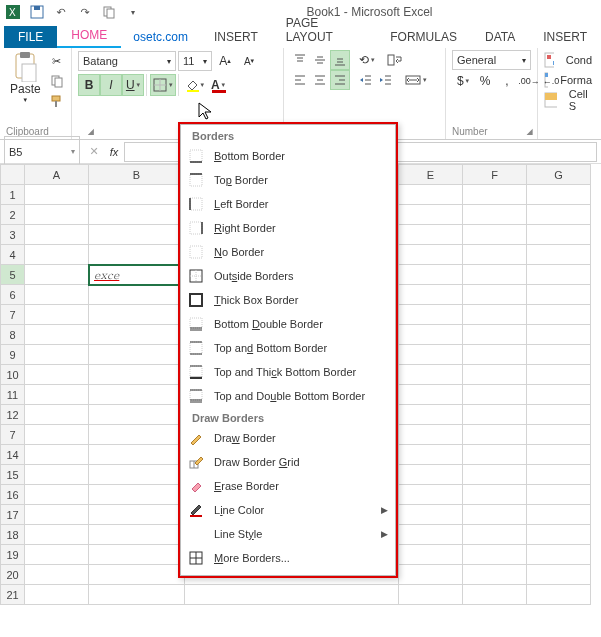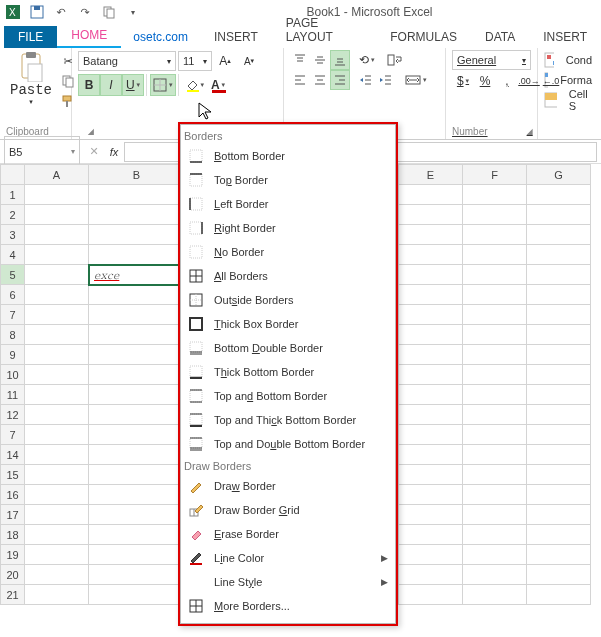--- a/index.html
+++ b/index.html
@@ -45,21 +45,21 @@
 table.sheet .colh { height: 20px; width: 64px; }
 table.sheet .colh.wide { width: 96px; }
 table.sheet .rowh { width: 24px; height: 20px; text-align: center; }
 table.sheet td { height: 20px; }
 tr.sel .rowh { background: #d0e8d0; }
 th.sel-col { background: #d0e8d0; }
 .corner { width: 24px; height: 20px; background: #f3f3f3; }
 .cell-sel { outline: 2px solid #217346; outline-offset: -1px; }
 .cell-content { font-style: italic; font-family: Batang, serif; text-decoration: underline; text-decoration-color: #d00; padding-left: 4px; }
 .dropdown { position: absolute; left: 178px; top: 122px; width: 220px; background: #fff; border: 2px solid #d00; outline: 1px solid #bbb; outline-offset: -3px; z-index: 50; padding: 2px 0 6px 0; box-shadow: 2px 2px 6px rgba(0,0,0,0.2);}
-.dropdown .hdr { font-weight: normal; color: #777; padding: 4px 8px 2px 4px; font-size: 11px; }
+.dropdown .hdr { font-weight: bold; color: #777; padding: 4px 8px 2px 12px; font-size: 11px; }
 .dropdown .item { display: flex; align-items: center; gap: 10px; padding: 3px 8px 3px 8px; height: 24px; cursor: pointer; font-size: 11px;}
 .dropdown .ico { width: 16px; height: 16px; display: inline-flex; align-items: center; justify-content: center; }
 .dropdown .item .u { text-decoration: underline; }
 .dropdown .arrow { margin-left: auto; font-size: 9px; color: #555;}
 svg { display: block; }
 .cursor-img { position:absolute; left: 198px; top: 102px; z-index: 60; pointer-events: none;}
 </style>
 </head>
 <body>
 
@@ -104,21 +104,21 @@
 <div class="ribbon">
 
   <div class="group" style="width:72px;">
     <div class="clip-top">
       <div class="paste-btn">
         <svg width="26" height="30">
             <rect x="4" y="2" width="18" height="24" rx="2" fill="#fff" stroke="#c9a96e"></rect>
             <rect x="8" y="0" width="10" height="6" rx="1" fill="#888"></rect>
             <rect x="10" y="12" width="14" height="18" fill="#fff" stroke="#bbb"></rect>
           </svg>
-        <span style="font-size:14px;font-family:Liberation Mono, monospace;">Paste</span>
+        <span style="font-size:12px;">Paste</span>
         <span style="font-size:7px;">▾</span>
       </div>
       <div class="clip-side">
         <span class="sm-btn">✂</span>
         <span class="sm-btn">
             <svg width="14" height="14">
               <rect x="2" y="2" width="7" height="9" fill="none" stroke="#888"></rect>
               <rect x="5" y="4" width="7" height="9" fill="#fff" stroke="#888"></rect>
             </svg>
           </span>
@@ -273,21 +273,21 @@
           </svg>
           <span class="dd">▾</span>
         </span>
     </div>
     <div class="group-label" style="visibility:hidden;">
         <span>Align</span>
         <span class="launcher">◢</span>
       </div>
   </div>
 
-  <div class="group" style="width:92px;text-decoration:underline;">
+  <div class="group" style="width:92px;">
     <div class="num-top">
       <div class="num-general">
           <span>General</span>
           <span style="font-size:8px;">▾</span>
         </div>
     </div>
     <div class="btnrow">
       <span class="tool">$<span class="dd">▾</span></span>
       <span class="tool">%</span>
       <span class="tool">,</span>
@@ -589,30 +589,20 @@
         <svg width="14" height="14">
           <rect x="1" y="1" width="12" height="12" fill="none" stroke="#ccc" stroke-dasharray="1,1"></rect>
         </svg>
       </span>
       <span><span class="u">N</span>o Border</span>
     </div>
   <div class="item">
       <span class="ico">
         <svg width="14" height="14">
           <rect x="1" y="1" width="12" height="12" fill="none" stroke="#333"></rect>
-          <line x1="7" y1="1" x2="7" y2="13" stroke="#333"></line>
-          <line x1="1" y1="7" x2="13" y2="7" stroke="#333"></line>
-        </svg>
-      </span>
-      <span><span class="u">A</span>ll Borders</span>
-    </div>
-  <div class="item">
-      <span class="ico">
-        <svg width="14" height="14">
-          <rect x="1" y="1" width="12" height="12" fill="none" stroke="#333"></rect>
           <line x1="7" y1="1" x2="7" y2="13" stroke="#ccc" stroke-dasharray="1,1"></line>
           <line x1="1" y1="7" x2="13" y2="7" stroke="#ccc" stroke-dasharray="1,1"></line>
         </svg>
       </span>
       <span>Out<span class="u">s</span>ide Borders</span>
     </div>
   <div class="item">
       <span class="ico">
         <svg width="14" height="14">
           <rect x="1" y="1" width="12" height="12" fill="none" stroke="#333" stroke-width="2"></rect>
@@ -622,29 +612,20 @@
     </div>
   <div class="item">
       <span class="ico">
         <svg width="14" height="14">
           <rect x="1" y="1" width="12" height="10" fill="none" stroke="#ccc" stroke-dasharray="1,1"></rect>
           <line x1="1" y1="11" x2="13" y2="11" stroke="#333"></line>
           <line x1="1" y1="13" x2="13" y2="13" stroke="#333"></line>
         </svg>
       </span>
       <span>Bottom <span class="u">D</span>ouble Border</span>
-    </div>
-  <div class="item">
-      <span class="ico">
-        <svg width="14" height="14">
-          <rect x="1" y="1" width="12" height="12" fill="none" stroke="#ccc" stroke-dasharray="1,1"></rect>
-          <line x1="1" y1="13" x2="13" y2="13" stroke="#333" stroke-width="2.5"></line>
-        </svg>
-      </span>
-      <span>T<span class="u">h</span>ick Bottom Border</span>
     </div>
   <div class="item">
       <span class="ico">
         <svg width="14" height="14">
           <rect x="1" y="1" width="12" height="12" fill="none" stroke="#ccc" stroke-dasharray="1,1"></rect>
           <line x1="1" y1="1" x2="13" y2="1" stroke="#333"></line>
           <line x1="1" y1="13" x2="13" y2="13" stroke="#333"></line>
         </svg>
       </span>
       <span>Top an<span class="u">d</span> Bottom Border</span>

